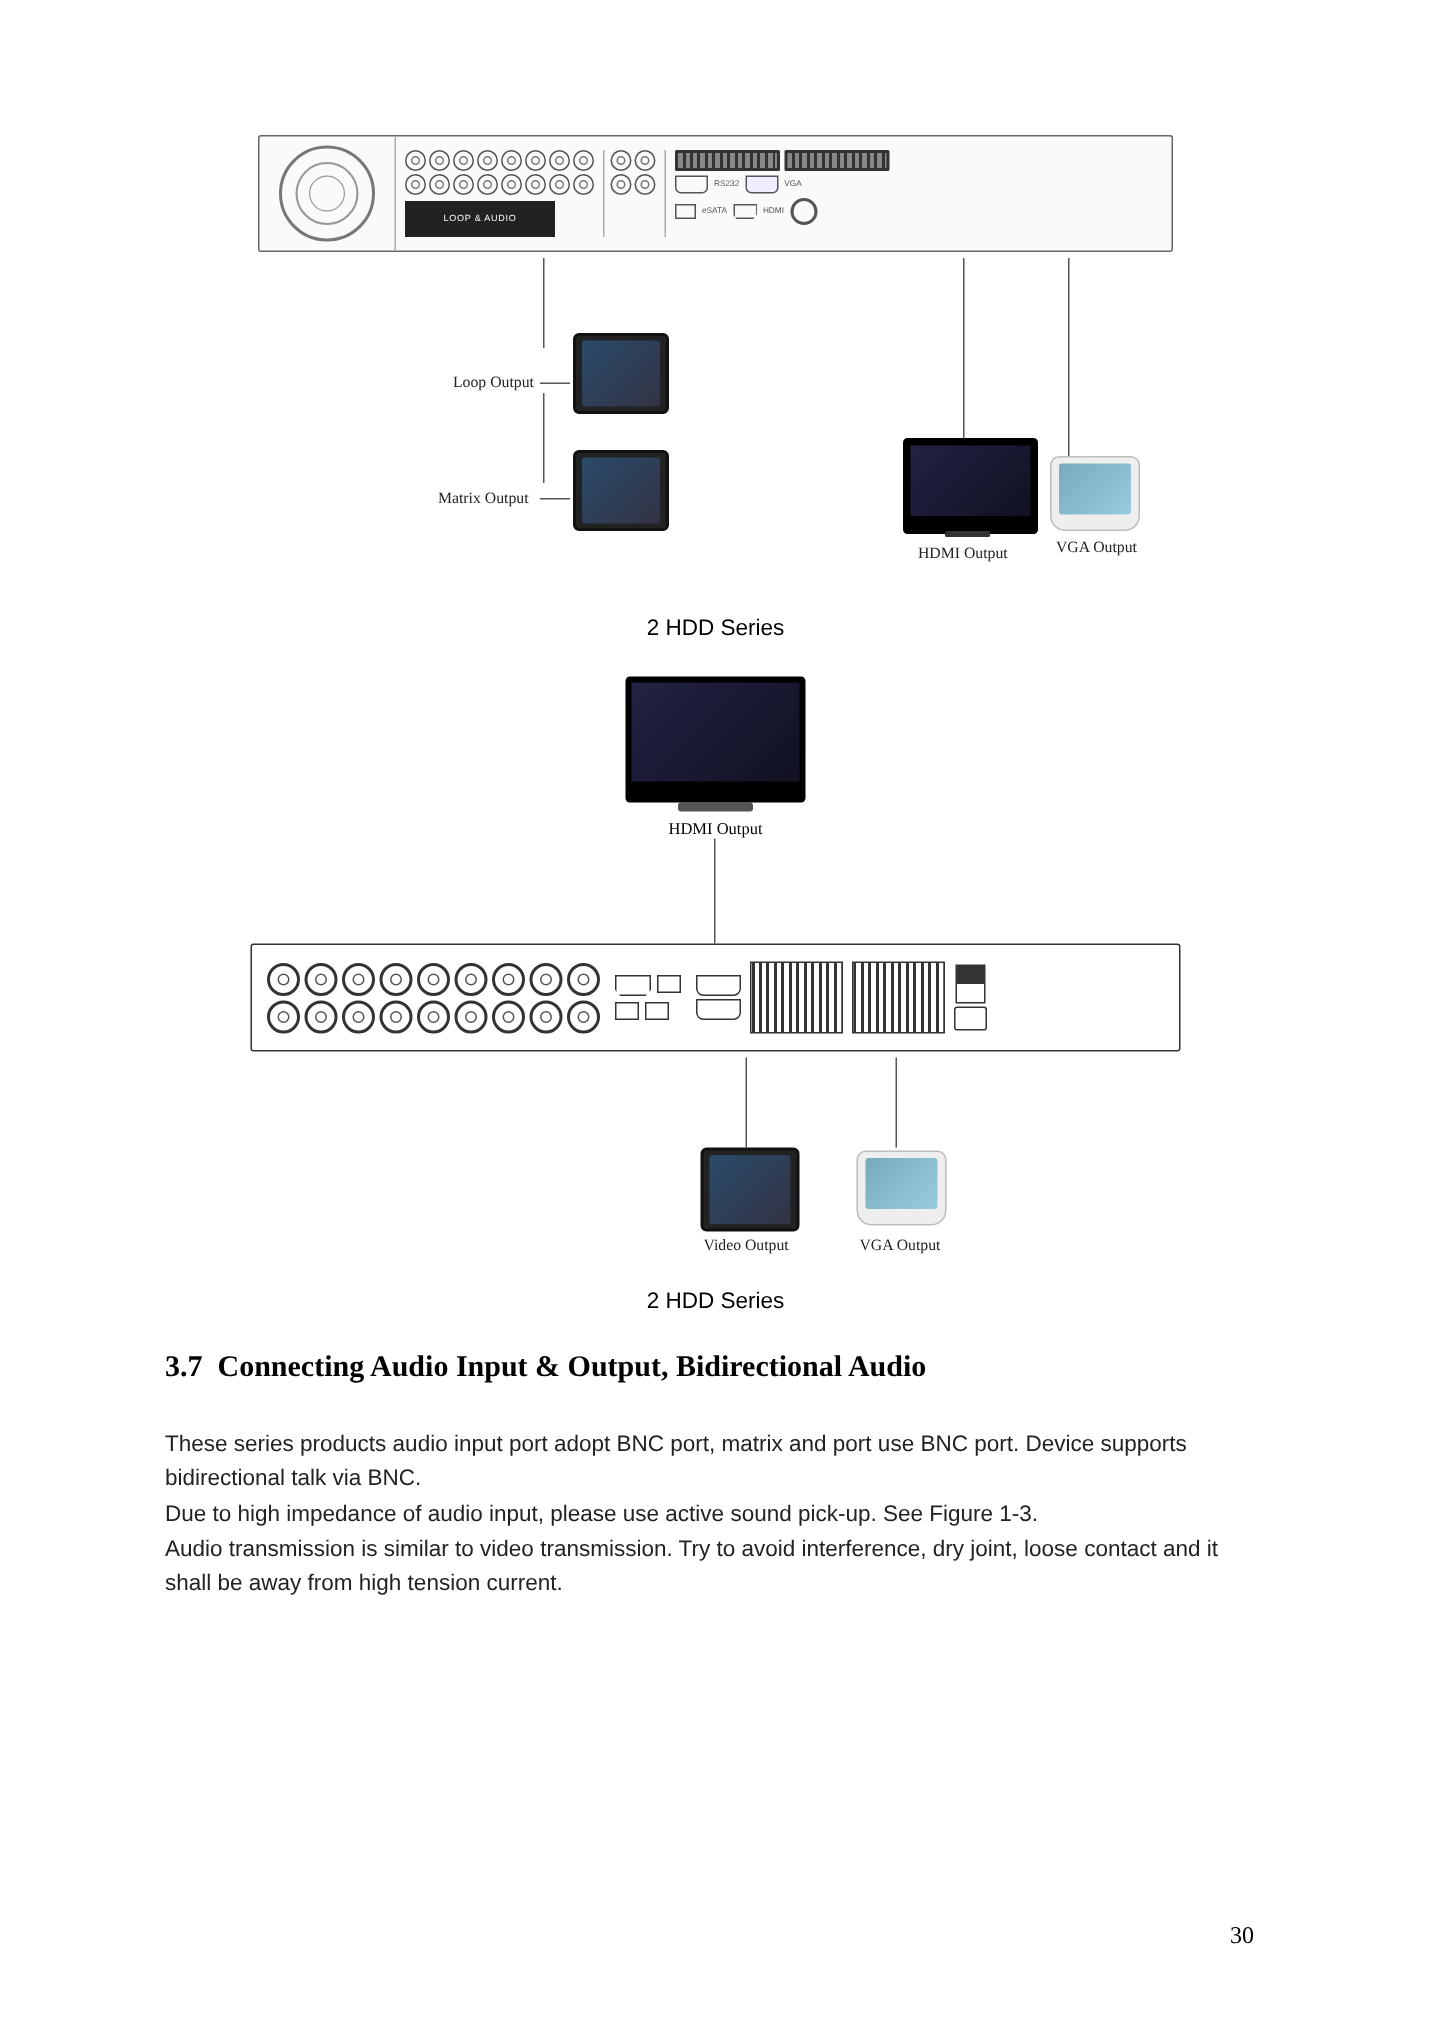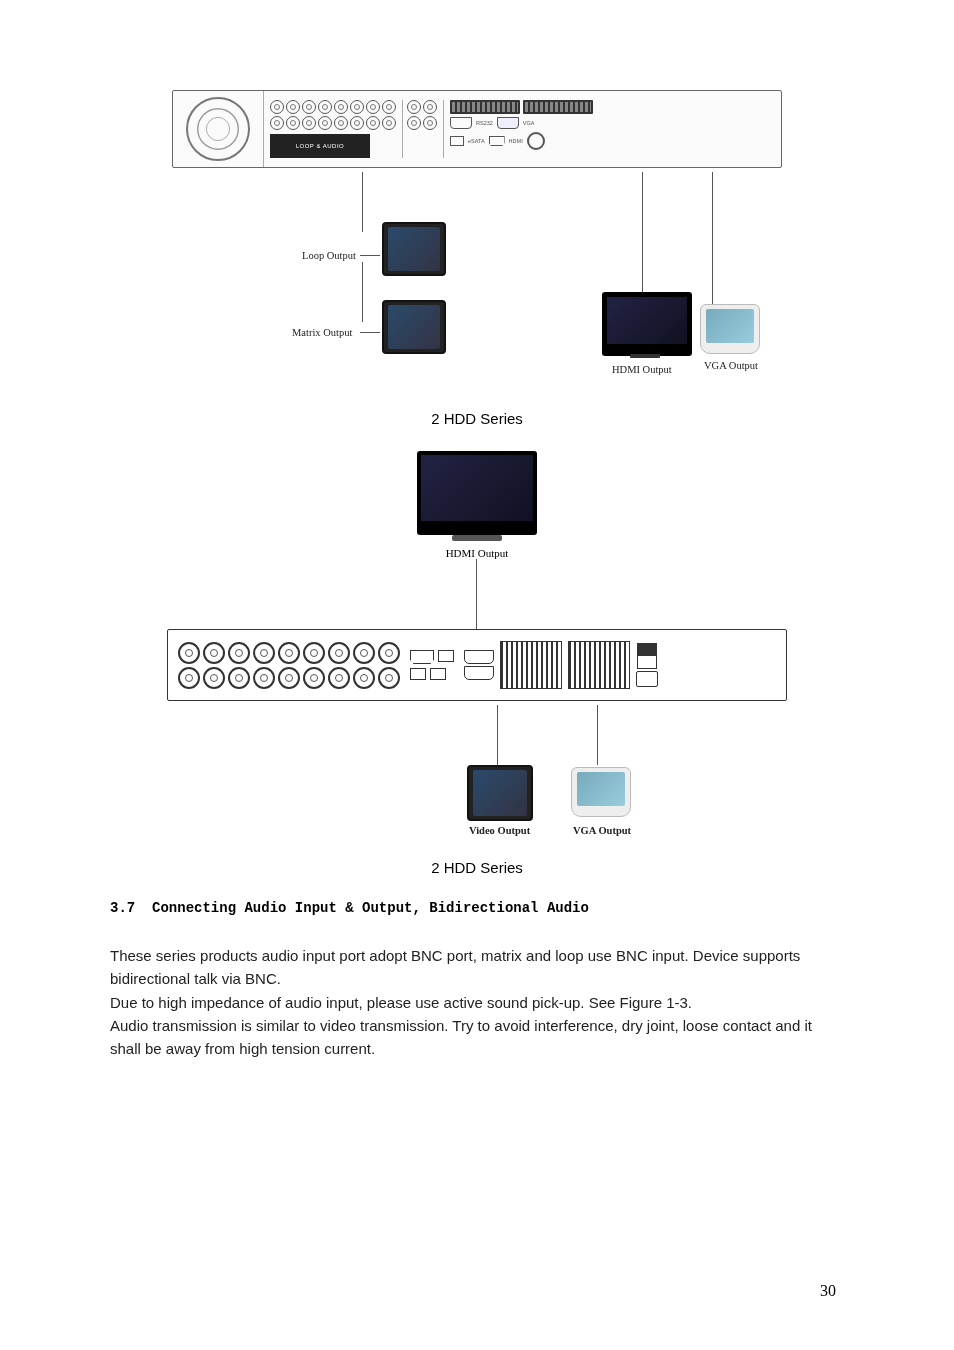--- a/index.html
+++ b/index.html
@@ -165,26 +165,26 @@
   .rs232-2{display:flex;flex-direction:column;align-items:center;gap:2px;}
   .db9-2{width:28px;height:12px;border:1.5px solid #333;border-radius:0 0 5px 5px;}
   .term-big{width:60px;height:46px;border:1.5px solid #333;}
   .term-big::after{content:"";display:block;height:100%;
     background:repeating-linear-gradient(90deg,#333 0 2px,transparent 2px 5px);}
   .pw2{display:flex;flex-direction:column;align-items:center;gap:2px;}
   .pw-sw{width:18px;height:24px;border:1.5px solid #333;}
   .pw-sw::after{content:"";display:block;height:50%;background:#333;}
   .pw-plug{width:20px;height:14px;border:1.5px solid #333;border-radius:2px;}
 
-  .callouts-2 { position:relative; height:150px; margin-top:4px;font-weight:bold; }
+  .callouts-2 { position:relative; height:150px; margin-top:4px; }
 
   .section-heading {
-    font-family: Liberation Mono, monospace;
+    font-family: Liberation Serif, serif;
     font-weight: bold;
-    font-size: 14px;
+    font-size: 20px;
     margin: 24px 0 28px 0;
   }
   .body-text {
     font-family: Arial, sans-serif;
     font-size: 15px;
     line-height: 1.55;
     color: #222;
   }
   .page-num {
     position:absolute; right:118px; bottom:50px;
@@ -347,19 +347,19 @@
     </div>
 
     <div class="caption-mid2">2 HDD Series</div>
   </div>
 
   <div class="section-heading">
     <span>3.7</span>&nbsp;&nbsp;<span>Connecting Audio Input &amp; Output, Bidirectional Audio</span>
   </div>
 
   <div class="body-text">
-    <div>These series products audio input port adopt BNC port, matrix and loop use BNC input. Device supports bidirectional talk via BNC.</div>
+    <div>These series products audio input port adopt BNC port, matrix and port use BNC port. Device supports bidirectional talk via BNC.</div>
     <div>Due to high impedance of audio input, please use active sound pick-up. See Figure 1-3.</div>
     <div>Audio transmission is similar to video transmission. Try to avoid interference, dry joint, loose contact and it shall be away from high tension current.</div>
   </div>
 
   <div class="page-num">30</div>
 </div>
 
 </body></html>

